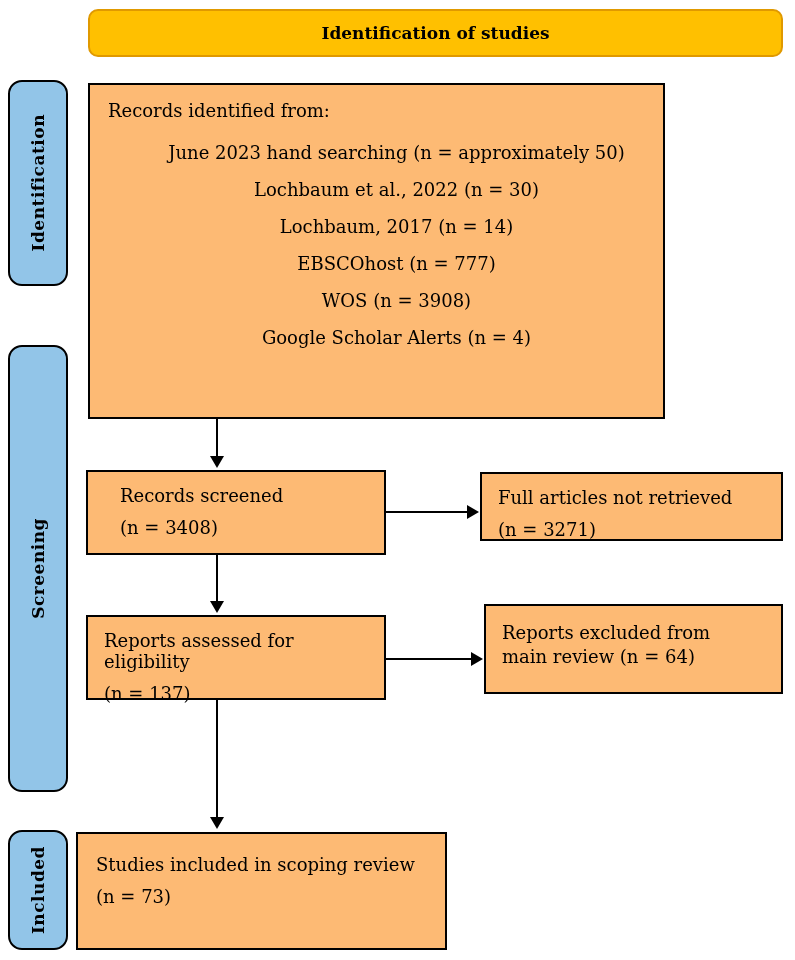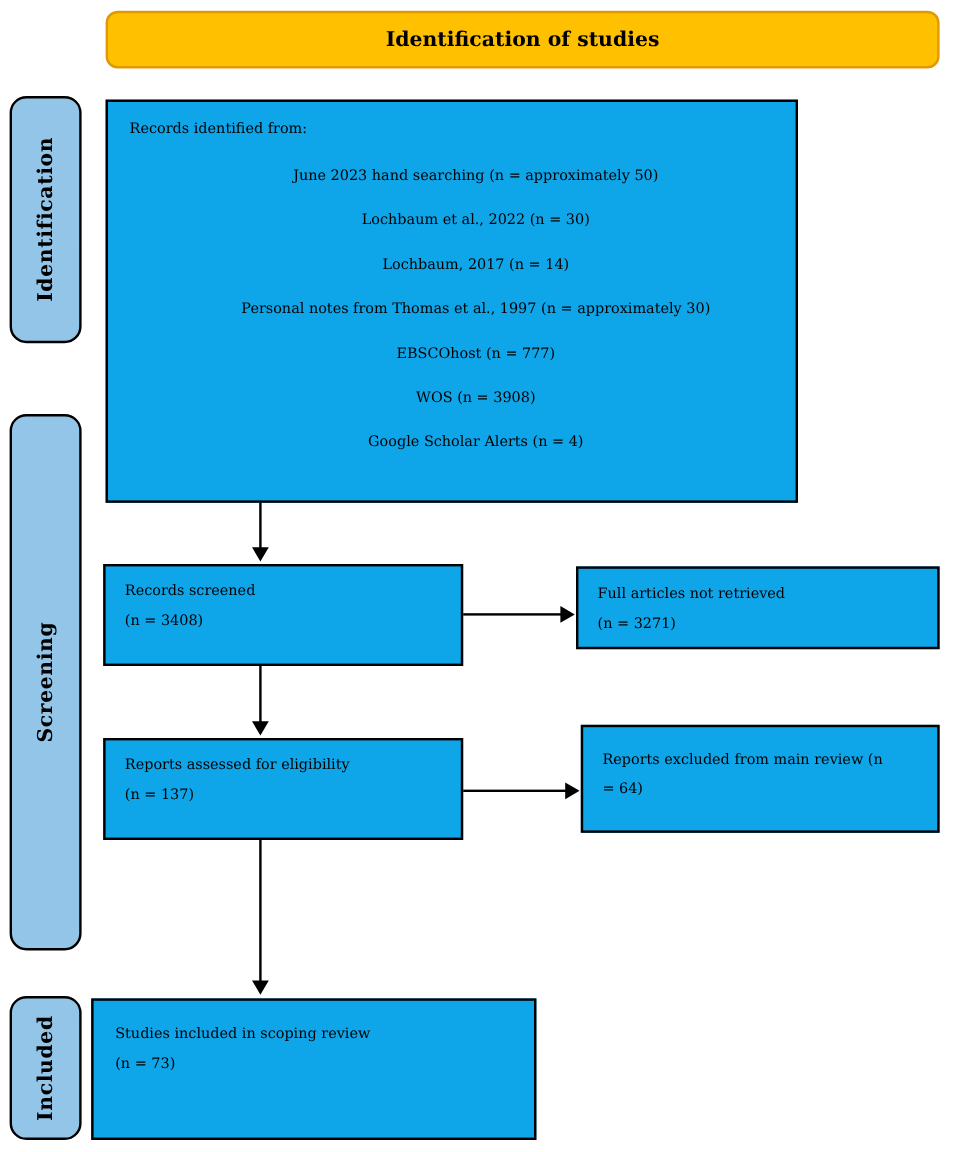--- a/index.html
+++ b/index.html
@@ -37,29 +37,29 @@
     font-weight:bold;font-size:17px;
     letter-spacing:0.5px;
     white-space:nowrap;
   }
   .stage-identification{top:80px;height:206px;}
   .stage-screening{top:345px;height:447px;}
   .stage-included{top:830px;height:120px;}
   
   .fbox{
     position:absolute;
-    background:#0ea5e9;
+    background:#fdba74;
     border:2.5px solid #000;
     box-sizing:border-box;
-    font-size:12px;
+    font-size:18px;
   }
   .box-identified{left:88px;top:83px;width:577px;height:336px;padding:15px 10px 0 18px;}
   .box-identified .btitle{margin-bottom:22px;}
   .box-identified .bitem{margin-left:32px;margin-bottom:17px;line-height:20px;text-align:center;}
-  .box-screened{left:86px;top:470px;width:300px;height:85px;padding:13px 0 0 16px;}
+  .box-screened{left:86px;top:470px;width:300px;height:85px;padding:13px 0 0 32px;}
   .box-notretrieved{left:480px;top:472px;width:303px;height:69px;padding:13px 0 0 16px;}
   .box-assessed{left:86px;top:615px;width:300px;height:85px;padding:13px 0 0 16px;}
   .box-excluded{left:484px;top:604px;width:299px;height:90px;padding:15px 0 0 16px;}
   .box-excluded .wrap{width:240px;line-height:24px;}
   .box-included{left:76px;top:832px;width:371px;height:118px;padding:20px 0 0 18px;}
   .line2{margin-top:11px;}
   
   .arrow-v{position:absolute;width:2px;background:#000;}
   .arrow-v::after{
     content:"";position:absolute;left:50%;bottom:-11px;transform:translateX(-50%);
@@ -95,21 +95,20 @@
   </div>
   <div class="stage stage-included">
     <span>Included</span>
   </div>
 
   <div class="fbox box-identified">
     <div class="btitle">Records identified from:</div>
     <div class="bitem">June 2023 hand searching (n = approximately 50)</div>
     <div class="bitem">Lochbaum et al., 2022 (n = 30)</div>
     <div class="bitem">Lochbaum, 2017 (n = 14)</div>
-    <div class="bitem">Personal notes from Thomas et al., 1997 (n = approximately 30)</div>
     <div class="bitem">EBSCOhost (n = 777)</div>
     <div class="bitem">WOS (n = 3908)</div>
     <div class="bitem">Google Scholar Alerts (n = 4)</div>
   </div>
 
   <div class="fbox box-screened">
     <div>Records screened</div>
     <div class="line2">(n = 3408)</div>
   </div>
 

